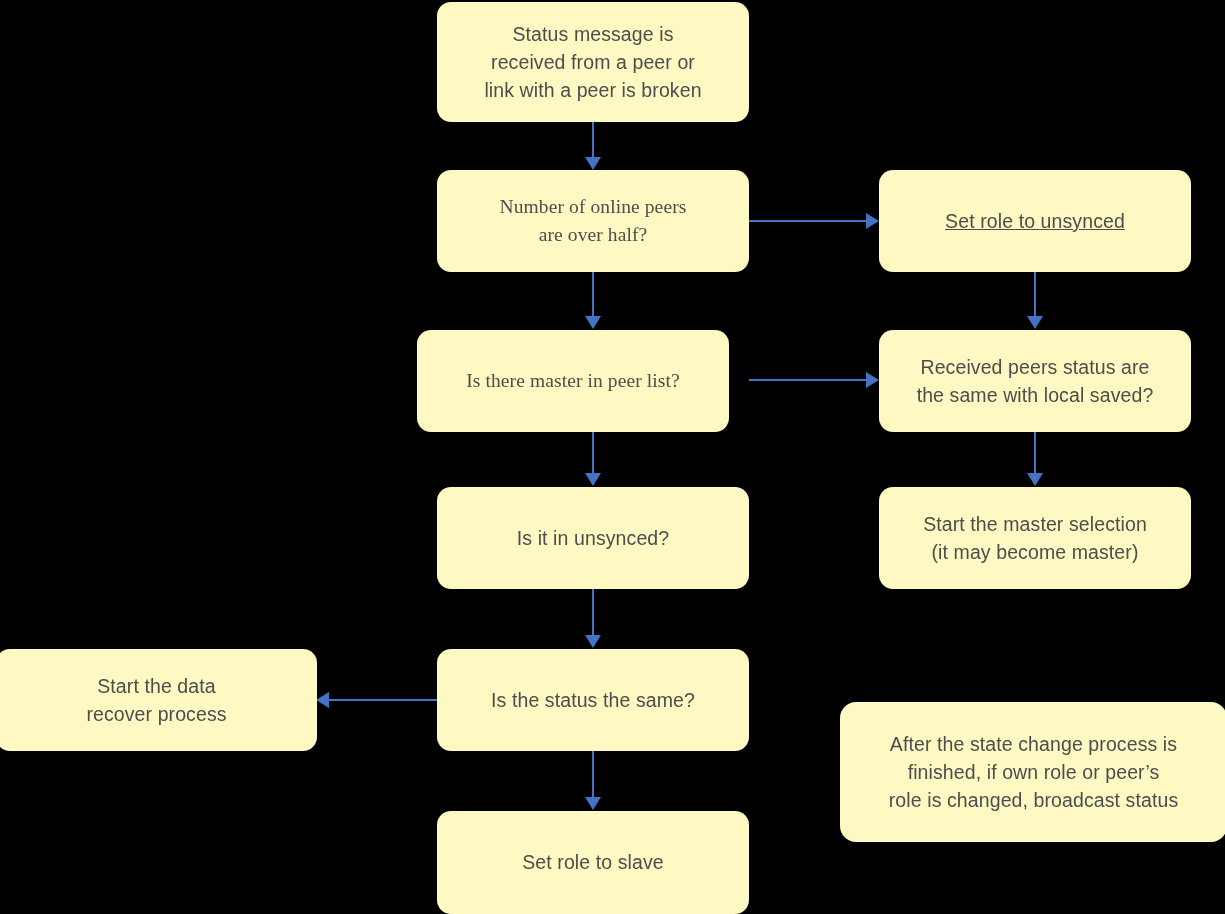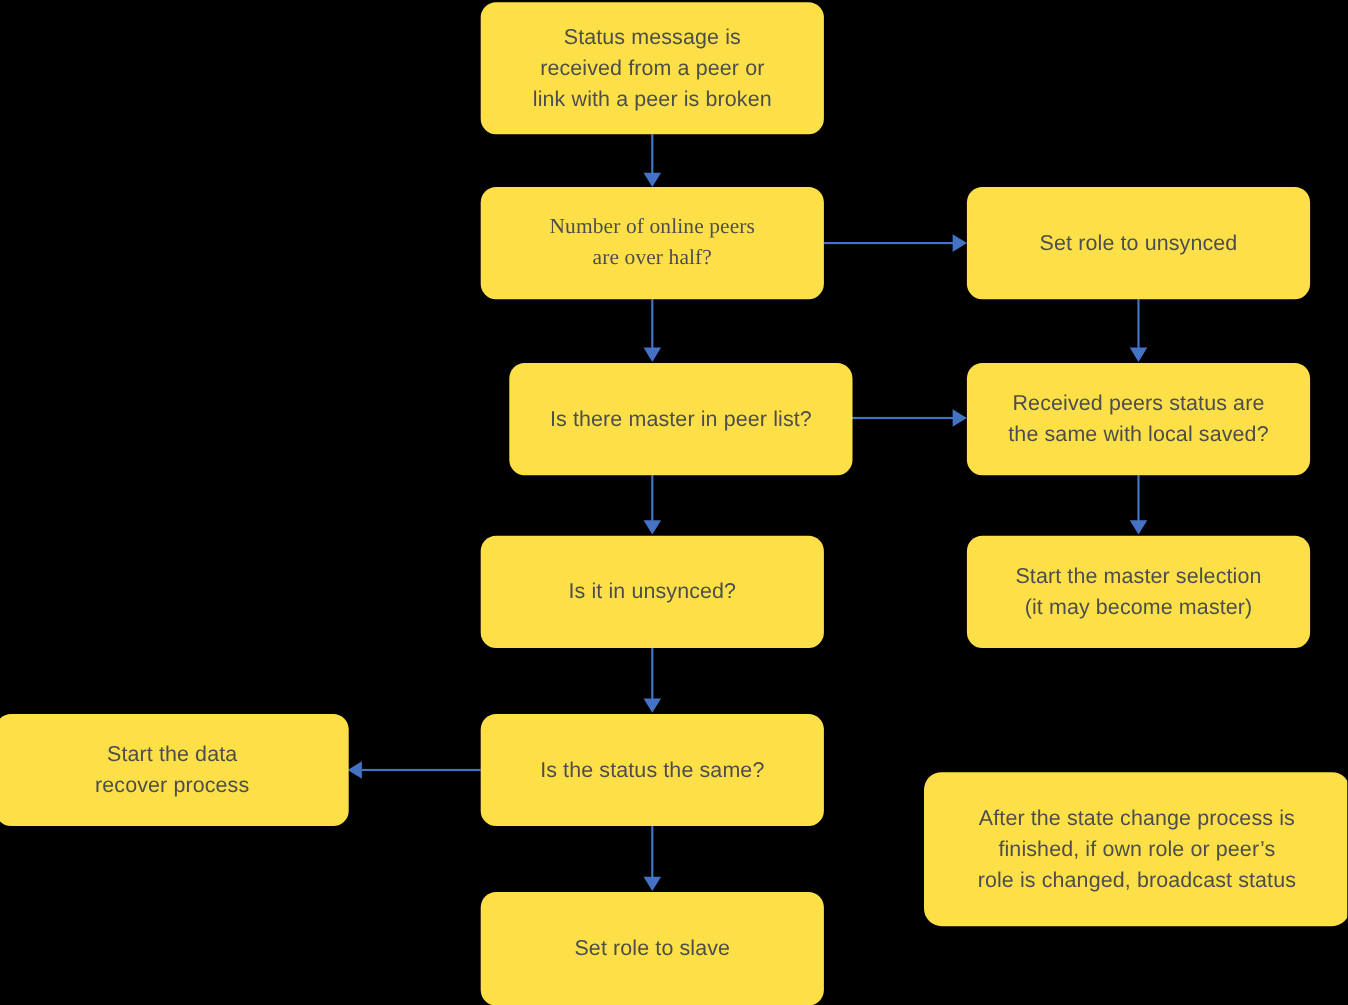--- a/index.html
+++ b/index.html
@@ -13,21 +13,21 @@
     height: 914px;
     background: #000000;
     overflow: hidden;
     font-family: "Liberation Sans", sans-serif;
   }
   .node {
     position: absolute;
     box-sizing: border-box;
     border: 3px solid #2b559a8;
     border-radius: 14px;
-    background: #fde047;
+    background: #fef9c3;
     display: flex;
     align-items: center;
     justify-content: center;
     text-align: center;
     color: #4d4d4d;
     font-size: 19.5px;
     line-height: 1.45;
     padding: 6px 14px;
     letter-spacing: 0.1px;
   }
@@ -136,25 +136,25 @@
     <span class="label">Status message is
 received from a peer or
 link with a peer is broken</span>
   </div>
 
   <div class="node" style="left:437px; top:170px; width:312px; height:102px;font-family:Liberation Serif, serif;">
     <span class="label">Number of online peers
 are over half?</span>
   </div>
 
-  <div class="node" style="left:879px; top:170px; width:312px; height:102px;">
+  <div class="node" style="left:879px; top:170px; width:312px; height:102px;text-decoration:underline;">
     <span class="label">Set role to unsynced</span>
   </div>
 
-  <div class="node" style="left:463px; top:330px; width:312px; height:102px;">
+  <div class="node" style="left:417px; top:330px; width:312px; height:102px;font-family:Liberation Serif, serif;">
     <span class="label">Is there master in peer list?</span>
   </div>
 
   <div class="node" style="left:879px; top:330px; width:312px; height:102px;">
     <span class="label">Received peers status are
 the same with local saved?</span>
   </div>
 
   <div class="node" style="left:879px; top:487px; width:312px; height:102px;">
     <span class="label">Start the master selection

